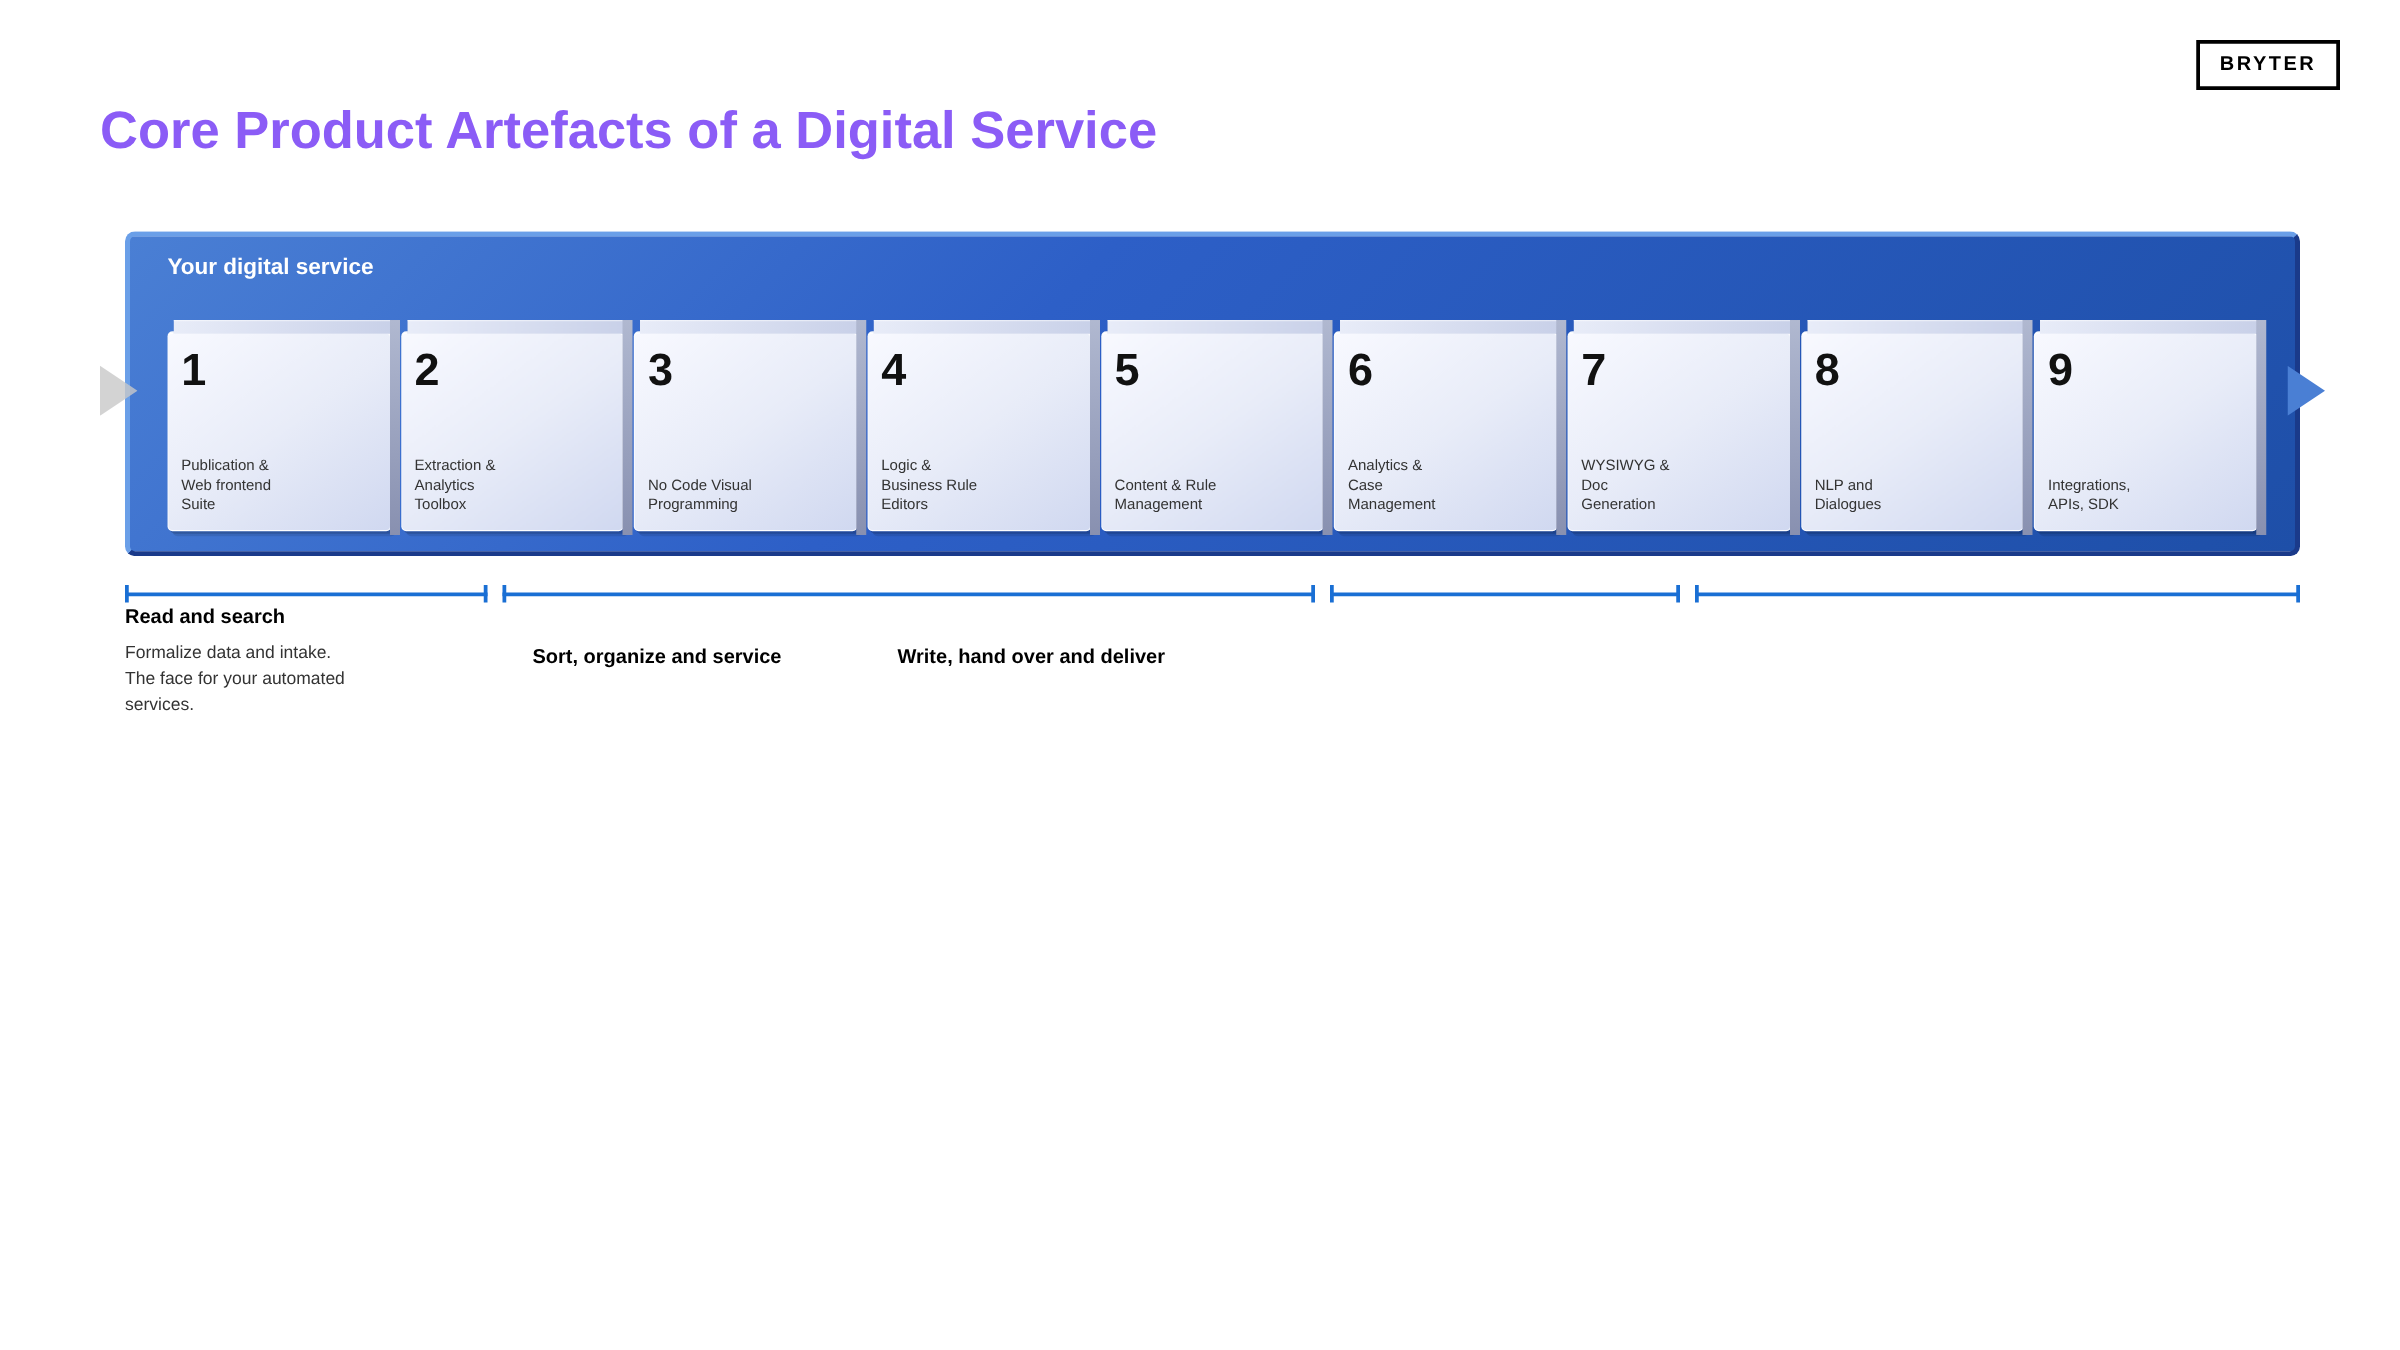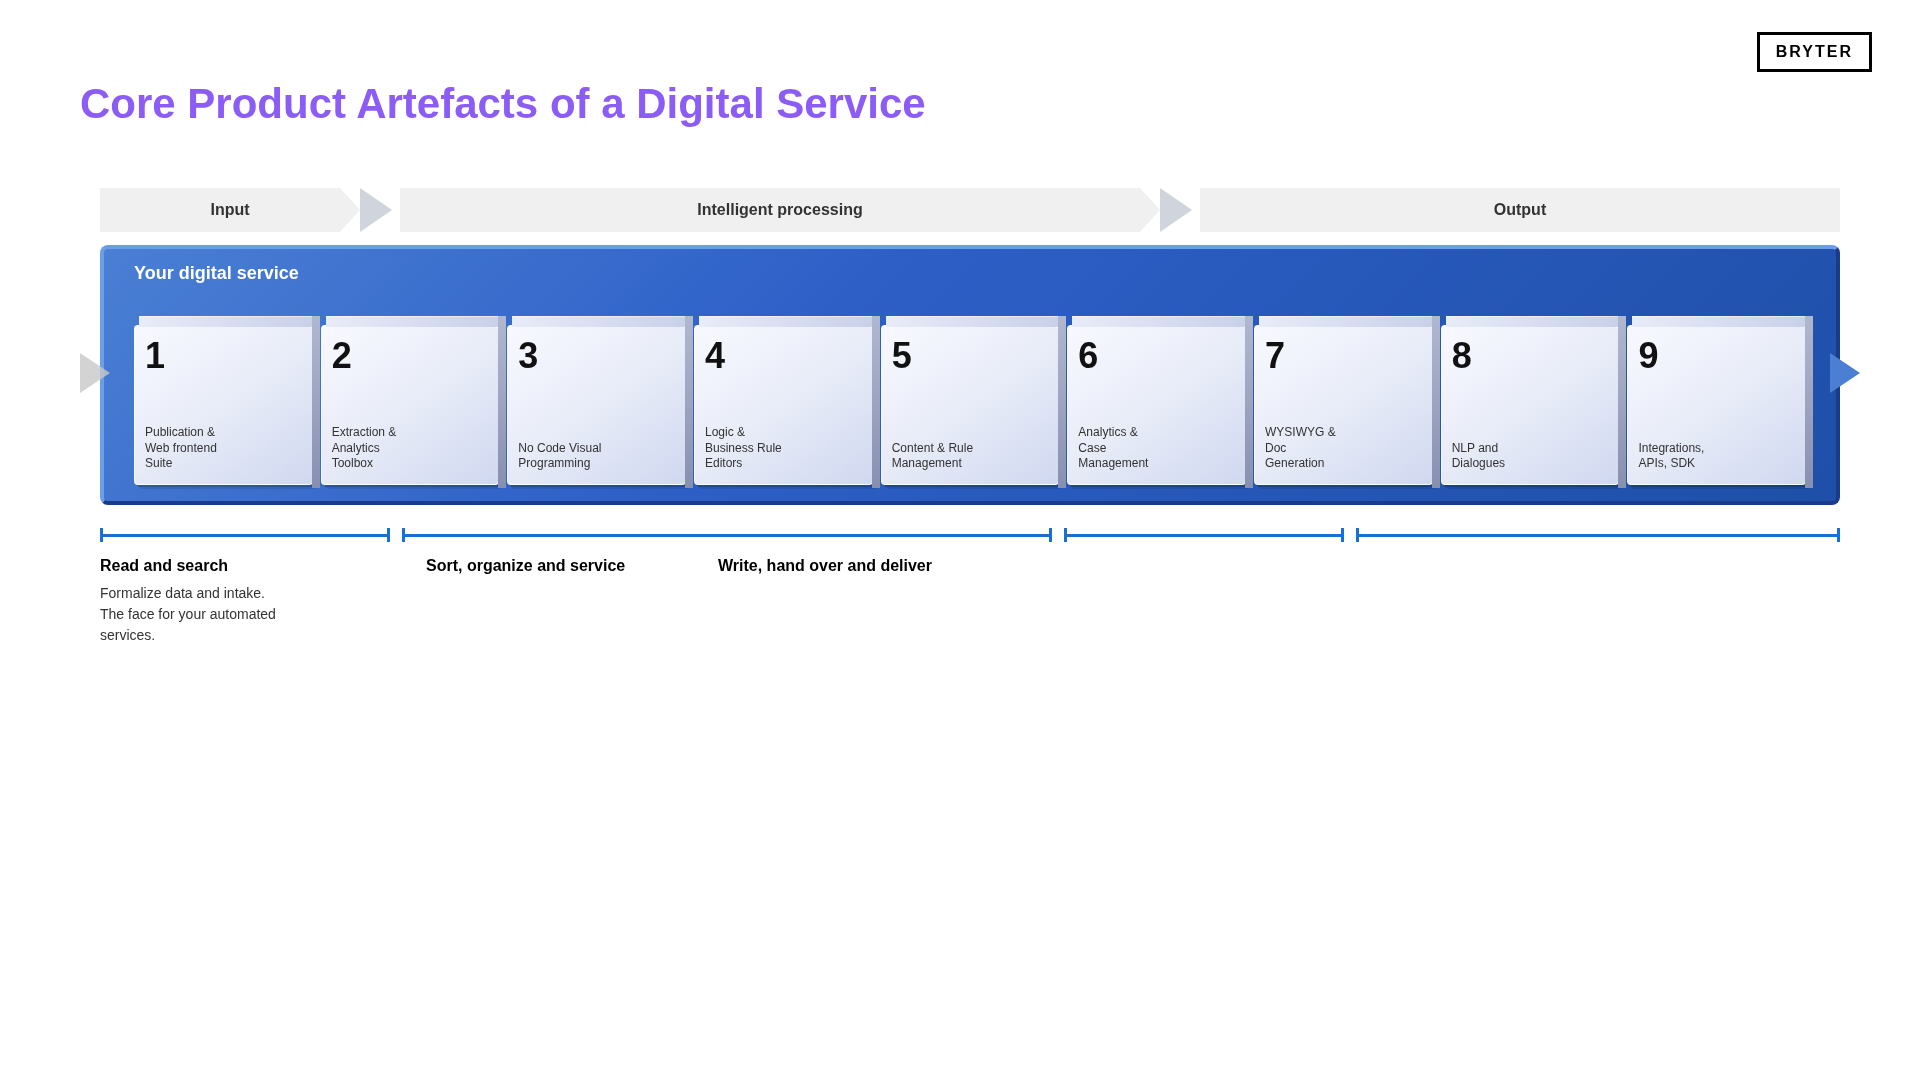--- a/index.html
+++ b/index.html
@@ -193,38 +193,20 @@
 <body>
 
 <div class="bryter-logo">
   <span>BRYTER</span>
 </div>
 
 <h1 class="main-title">Core Product Artefacts of a Digital Service</h1>
 
 <div class="flow-area">
 
-  <div class="phase-row">
-    <div class="phase-arrow input">
-      <span>Input</span>
-    </div>
-
-    <svg width="32" height="44" style="flex-shrink:0;">
-      <polygon points="0,0 32,22 0,44" fill="#d0d4dc"></polygon>
-    </svg>
-    <div class="phase-arrow intelligent">
-      <span>Intelligent processing</span>
-    </div>
-    <svg width="32" height="44" style="flex-shrink:0;">
-      <polygon points="0,0 32,22 0,44" fill="#d0d4dc"></polygon>
-    </svg>
-    <div class="phase-arrow output">
-      <span>Output</span>
-    </div>
-  </div>
 
   <div class="blue-container">
 
     <div style="position:absolute;left:-24px;top:50%;transform:translateY(-50%);">
       <svg width="30" height="40">
         <polygon points="0,0 30,20 0,40" fill="#c8c8c8" opacity="0.8"></polygon>
       </svg>
     </div>
 
     <div style="position:absolute;right:-24px;top:50%;transform:translateY(-50%);z-index:10;">
@@ -304,21 +286,21 @@
       <div style="position:absolute;right:0;top:50%;transform:translateY(-50%);width:3px;height:14px;background:#1a6fd4;"></div>
     </div>
     <div style="width:12px;"></div>
 
     <div style="position:relative; flex:1; height:3px; background:#1a6fd4;">
       <div style="position:absolute;left:0;top:50%;transform:translateY(-50%);width:3px;height:14px;background:#1a6fd4;"></div>
       <div style="position:absolute;right:0;top:50%;transform:translateY(-50%);width:3px;height:14px;background:#1a6fd4;"></div>
     </div>
   </div>
 
-  <div class="desc-row" style="margin-top:12px;">
+  <div class="desc-row" style="align-items:center;">
 
     <div class="desc-col" style="width:302px;">
       <div class="desc-title">Read and search</div>
       <div class="desc-text">Formalize data and intake.<br>The face for your automated<br>services.</div>
     </div>
 
     <div style="width:12px;"></div>
 
 
     <div style="width:12px;"></div>

